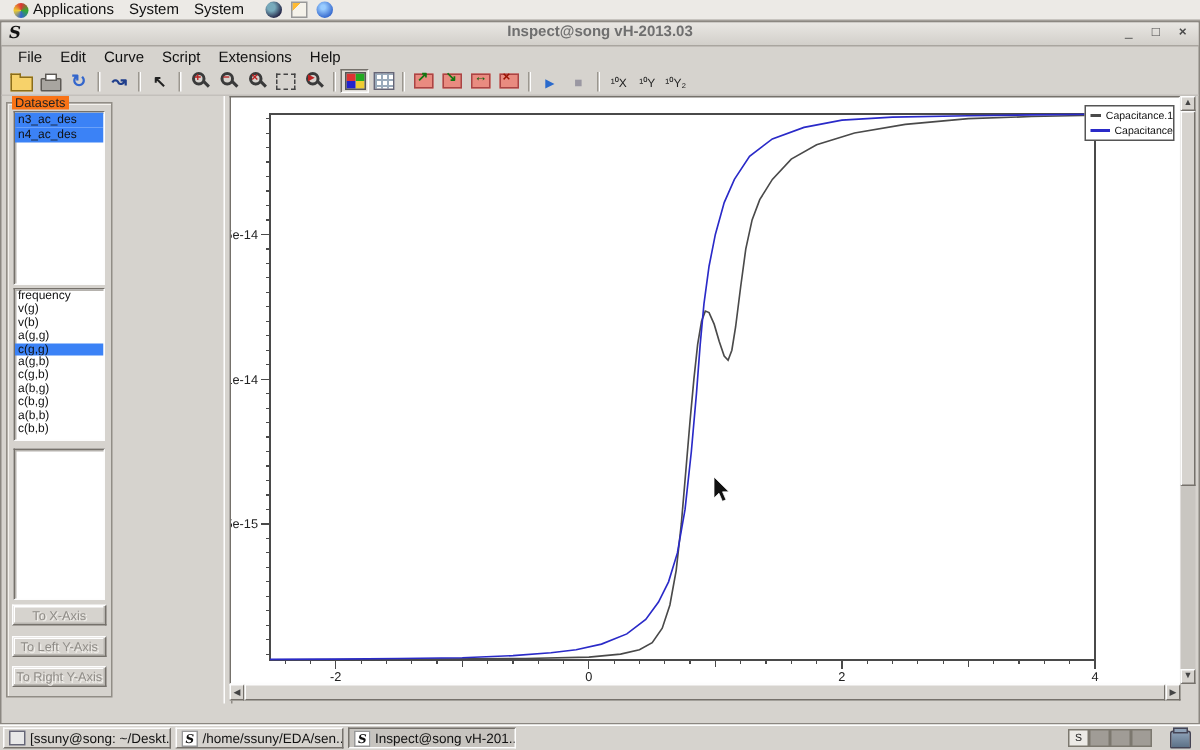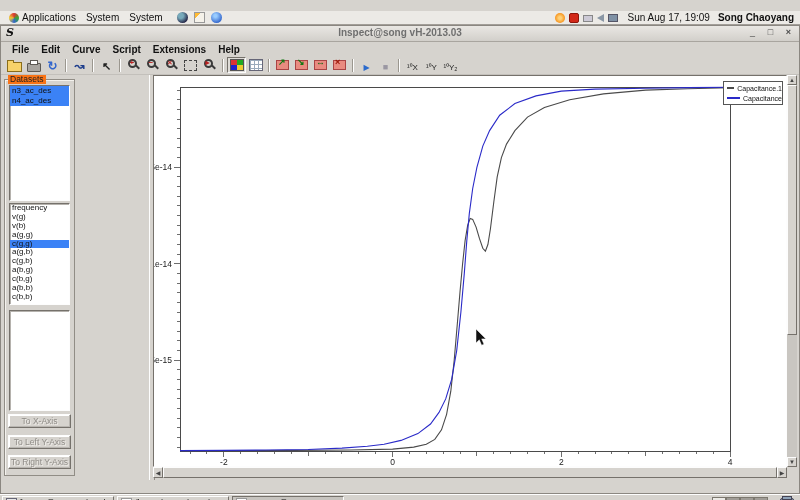--- a/index.html
+++ b/index.html
@@ -1,17 +1,17 @@
 <!DOCTYPE html>
 <html><head>
 <meta charset="utf-8">
 <style>
   html,body{margin:0;padding:0;width:800px;height:500px;overflow:hidden;
     font-family:"Liberation Sans",sans-serif;background:#d6d3ce;}
-  .screen{position:relative;width:800px;height:424px;margin-top:11px;}
+  .screen{position:relative;width:800px;height:424px;}
   
   .top-panel{position:absolute;left:0;top:0;width:800px;height:14px;background:#eceae6;
     border-bottom:1px solid #a29e98;display:flex;align-items:center;font-size:10px;color:#111;
     box-sizing:border-box;padding:0 4px;}
   .tp-menu{display:flex;align-items:center;gap:3px;padding:0 5px;height:13px;}
   .distro-icon{width:10px;height:10px;border-radius:50%;
     background:conic-gradient(#d33,#3a3,#36c,#ec3,#d33);}
   .launcher{width:11px;height:11px;margin:0 3px;display:inline-block;box-sizing:border-box;}
   .browser-launcher-icon{background:radial-gradient(circle at 35% 35%,#7ab 25%,#224 75%);border-radius:50%;}
   .text-editor-launcher-icon{background:linear-gradient(135deg,#fb3 28%,#f5f2ea 28%);border:1px solid #999;}
@@ -33,21 +33,21 @@
     border-bottom:1px solid #a9a59f;}
   .win-icon{position:absolute;left:5px;top:0px;font:bold italic 11px "DejaVu Serif",serif;color:#111;}
   .win-title{position:absolute;left:0;right:0;top:1px;text-align:center;font-weight:bold;
     font-size:10px;color:#6f6f6f;}
   .win-controls{position:absolute;right:5px;top:1px;display:flex;gap:7px;}
   .win-ctrl{width:11px;height:11px;font-size:9px;color:#4a4a4a;text-align:center;line-height:11px;}
   .minimize-icon::before{content:"_";}
   .maximize-icon::before{content:"□";}
   .close-icon::before{content:"×";font-weight:bold;}
   .menubar{height:14px;display:flex;align-items:center;padding-left:5px;font-size:10px;color:#111;}
-  .menu-item{padding:0 6px;font-weight:bold;}
+  .menu-item{padding:0 6px;}
   .toolbar{height:18px;display:flex;align-items:center;padding:0 4px;border-bottom:1px solid #c3c0bb;}
   .tbtn{width:19px;height:16px;display:flex;align-items:center;justify-content:center;box-sizing:border-box;}
   .tbtn.pressed{border:1px solid;border-color:#75716b #fdfdfd #fdfdfd #75716b;background:#dedbd6;}
   .tb-sep{width:0;height:13px;border-left:1px solid #9b978f;border-right:1px solid #fdfdfd;margin:0 3px;}
   
   .open-icon{position:relative;width:13px;height:8px;background:#f7d26a;border:1px solid #8a6d1a;margin-top:3px;}
   .open-icon::before{content:"";position:absolute;top:-3px;left:-1px;width:5px;height:2px;
     background:#f7d26a;border:1px solid #8a6d1a;border-bottom:none;}
   .print-icon{position:relative;width:12px;height:7px;background:#a8a5a0;border:1px solid #5c5954;
     border-radius:1px;margin-top:5px;}
@@ -165,31 +165,20 @@
         </span>
         <span class="tp-menu">
           <span>System</span>
         </span>
       </span>
     <span id="tp-launchers" style="display:flex;align-items:center;margin-left:6px;">
         <span class="launcher browser-launcher-icon"></span>
         <span class="launcher text-editor-launcher-icon"></span>
         <span class="launcher web-browser-launcher-icon"></span>
       </span>
-    <span class="tp-right">
-      <span id="tp-tray" style="display:flex;align-items:center;gap:4px;">
-          <span class="tray update-icon"></span>
-          <span class="tray alert-icon"></span>
-          <span class="tray mail-icon"></span>
-          <span class="tray volume-icon"></span>
-          <span class="tray network-icon"></span>
-        </span>
-      <span class="tp-clock">Sun Aug 17, 19:09</span>
-      <span class="tp-user">Song Chaoyang</span>
-    </span>
   </div>
 
   <div class="app-window">
     <div class="titlebar">
       <span class="win-icon">S</span>
       <span class="win-title">Inspect@song vH-2013.03</span>
       <span class="win-controls" id="win-controls">
           <span class="win-ctrl minimize-icon"></span>
           <span class="win-ctrl maximize-icon"></span>
           <span class="win-ctrl close-icon"></span>

